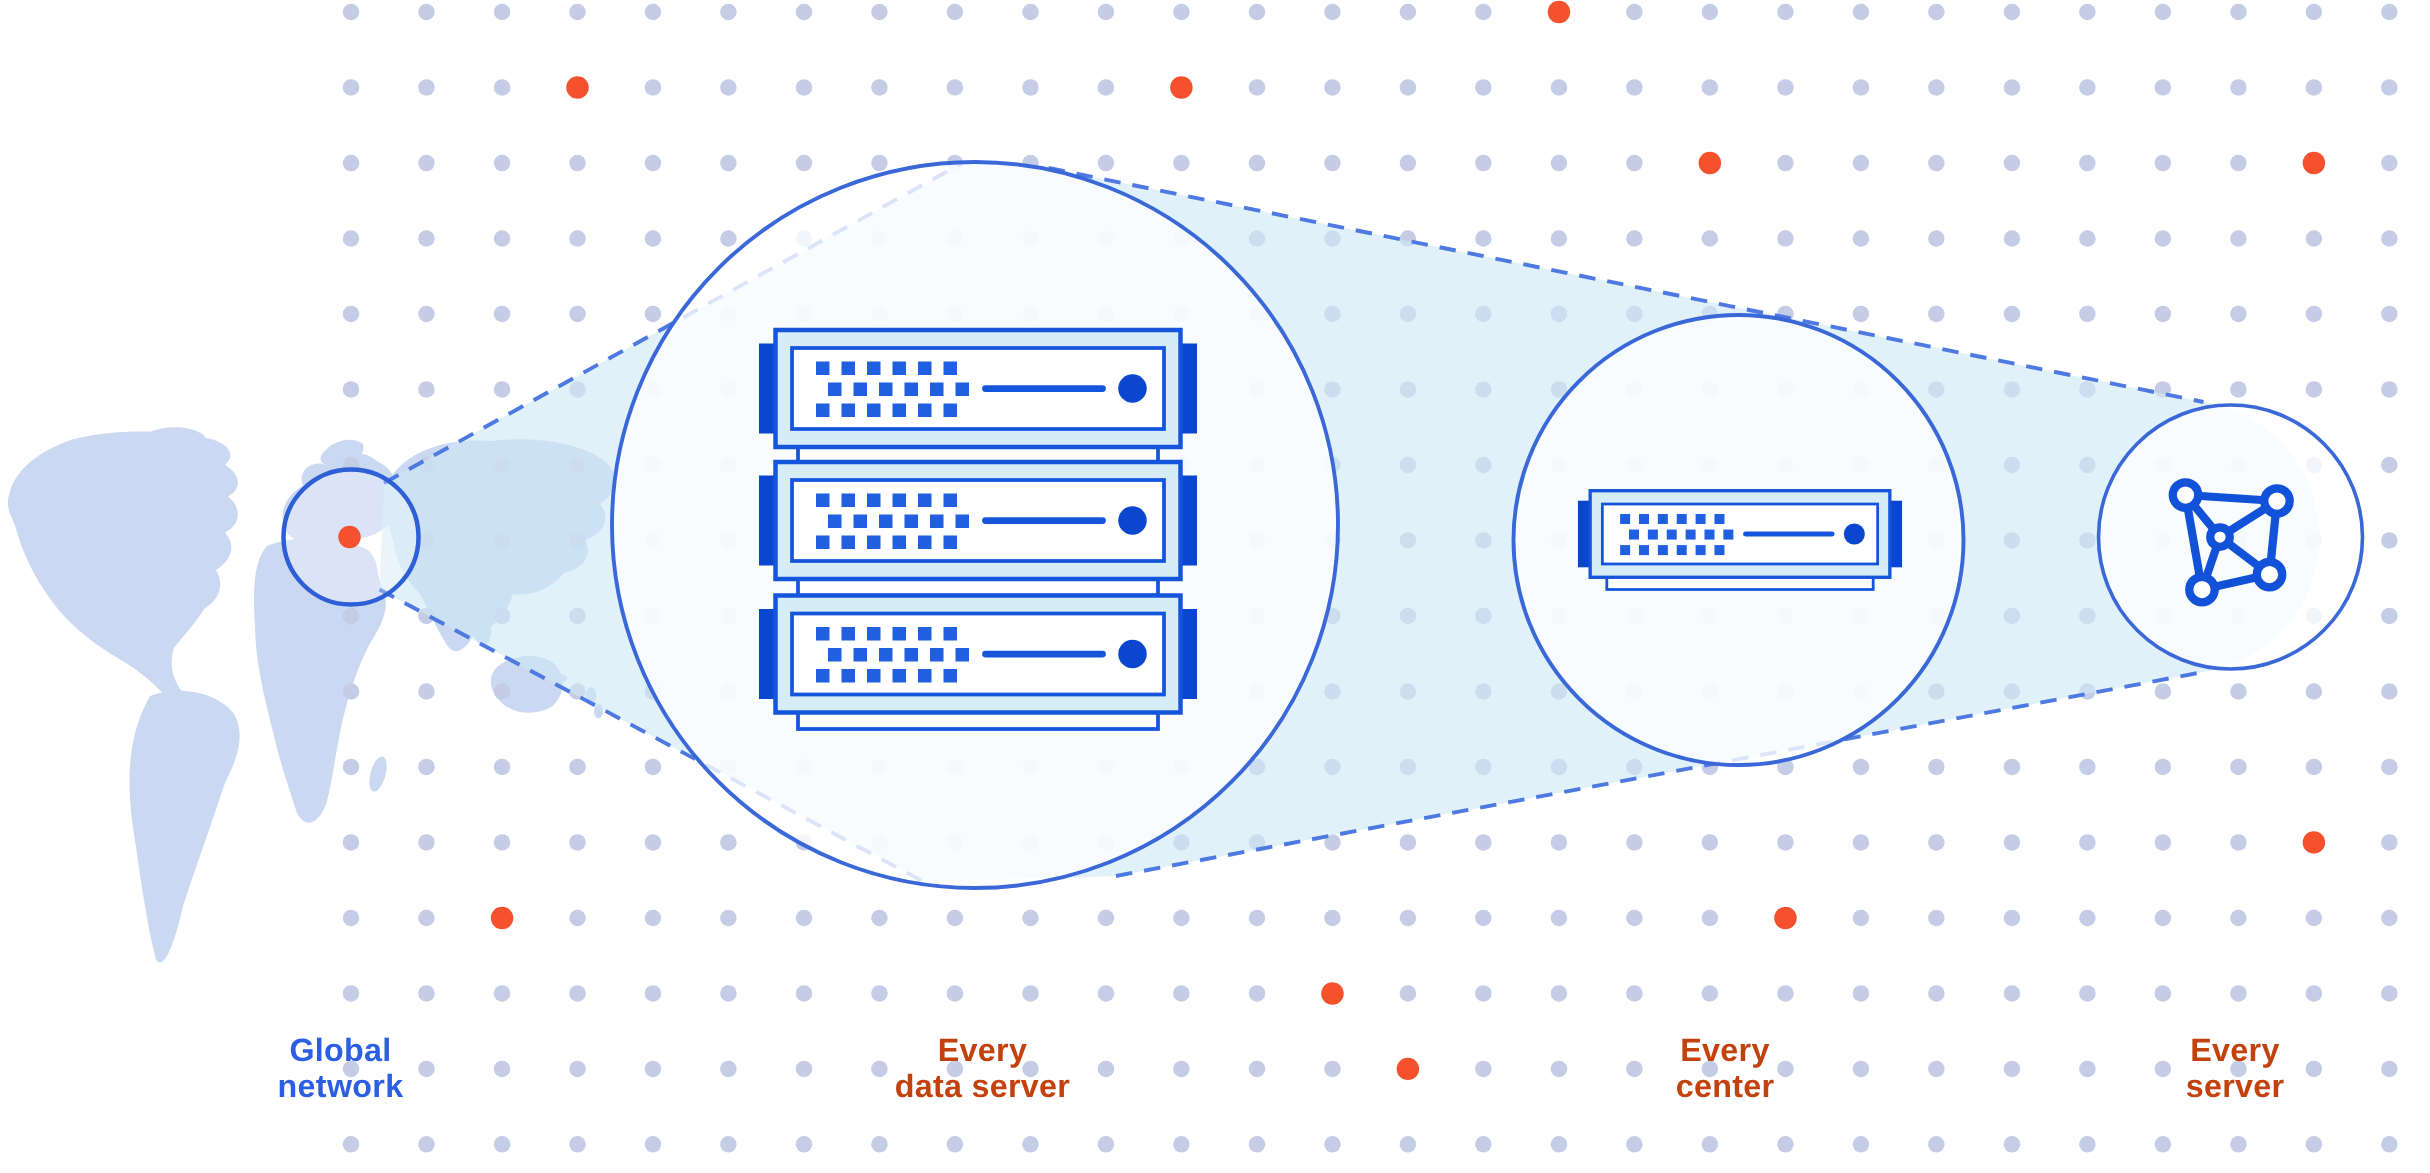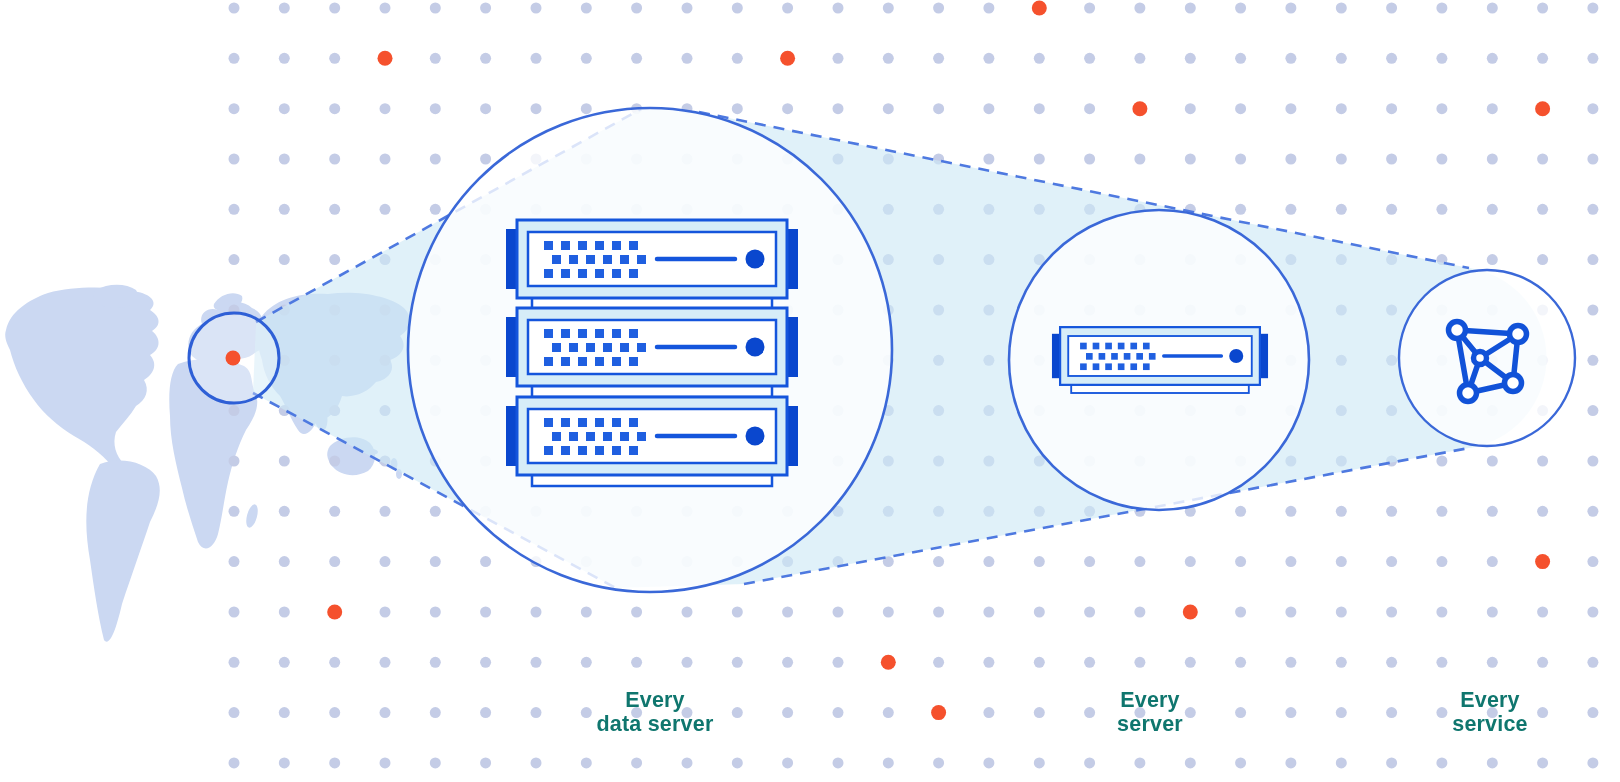--- a/index.html
+++ b/index.html
@@ -1,20 +1,20 @@
 <!DOCTYPE html>
 <html><head>
 <meta charset="utf-8">
 <style>
   html,body{margin:0;padding:0;background:#ffffff;}
   #stage{position:relative;width:1620px;height:782px;background:#ffffff;overflow:hidden;
          font-family:"Liberation Sans",sans-serif;}
   #scene{position:absolute;left:0;top:0;}
   .caption{position:absolute;top:688px;width:220px;text-align:center;
-           font-size:21.5px;line-height:24px;font-weight:700;color:#0f766e;
+           font-size:21.5px;line-height:24px;font-weight:700;color:#c2410c;
            letter-spacing:.2px;white-space:pre-line;}
   .caption.blue{color:#2B5FE3;}
   .cap-global{left:117px;}
   .cap-dc{left:545px;}
   .cap-server{left:1040px;}
   .cap-service{left:1380px;}
 </style>
 </head>
 <body>
 
@@ -566,16 +566,17 @@
     <g fill="#ffffff" stroke="#1152D8" stroke-width="5.5">
       <circle cx="1457" cy="330" r="8.5"></circle>
       <circle cx="1518" cy="334" r="8.5"></circle>
       <circle cx="1468" cy="393" r="8.5"></circle>
       <circle cx="1513" cy="383" r="8.5"></circle>
       <circle cx="1480" cy="358" r="6.5"></circle>
     </g>
   </g>
 </svg>
 
+  <div class="caption blue cap-global"><span>Global</span><br><span>network</span></div>
   <div class="caption cap-dc"><span>Every</span><br><span>data server</span></div>
-  <div class="caption cap-server"><span>Every</span><br><span>server</span></div>
-  <div class="caption cap-service"><span>Every</span><br><span>service</span></div>
+  <div class="caption cap-server"><span>Every</span><br><span>center</span></div>
+  <div class="caption cap-service"><span>Every</span><br><span>server</span></div>
 </div>
 
 </body></html>

